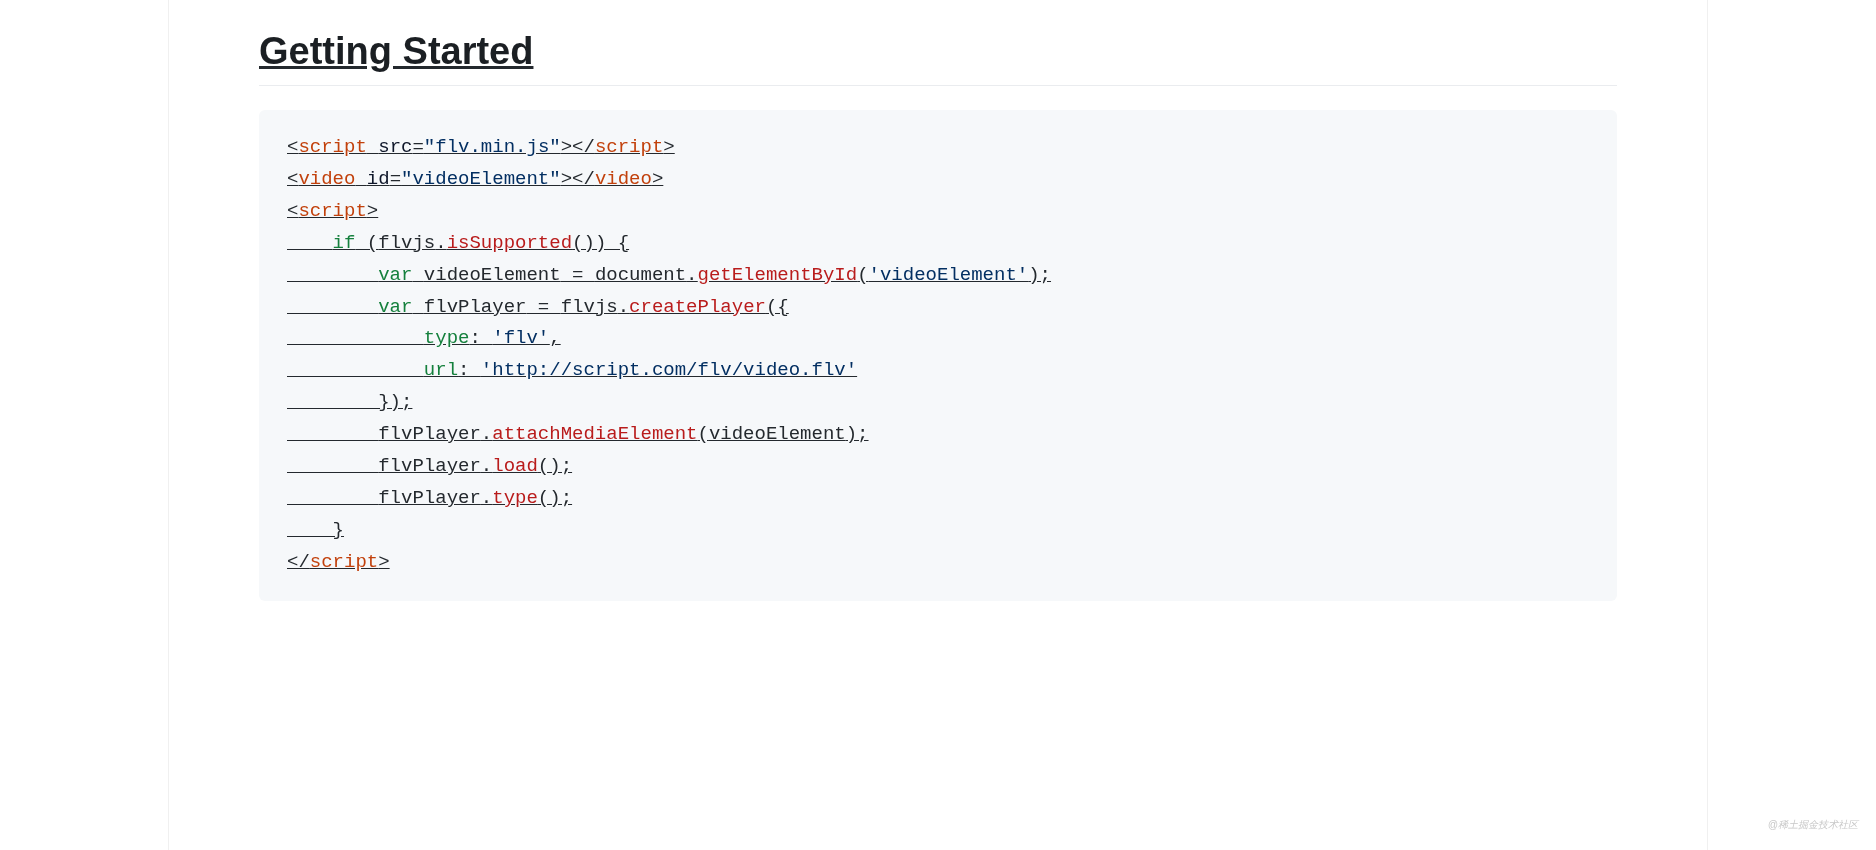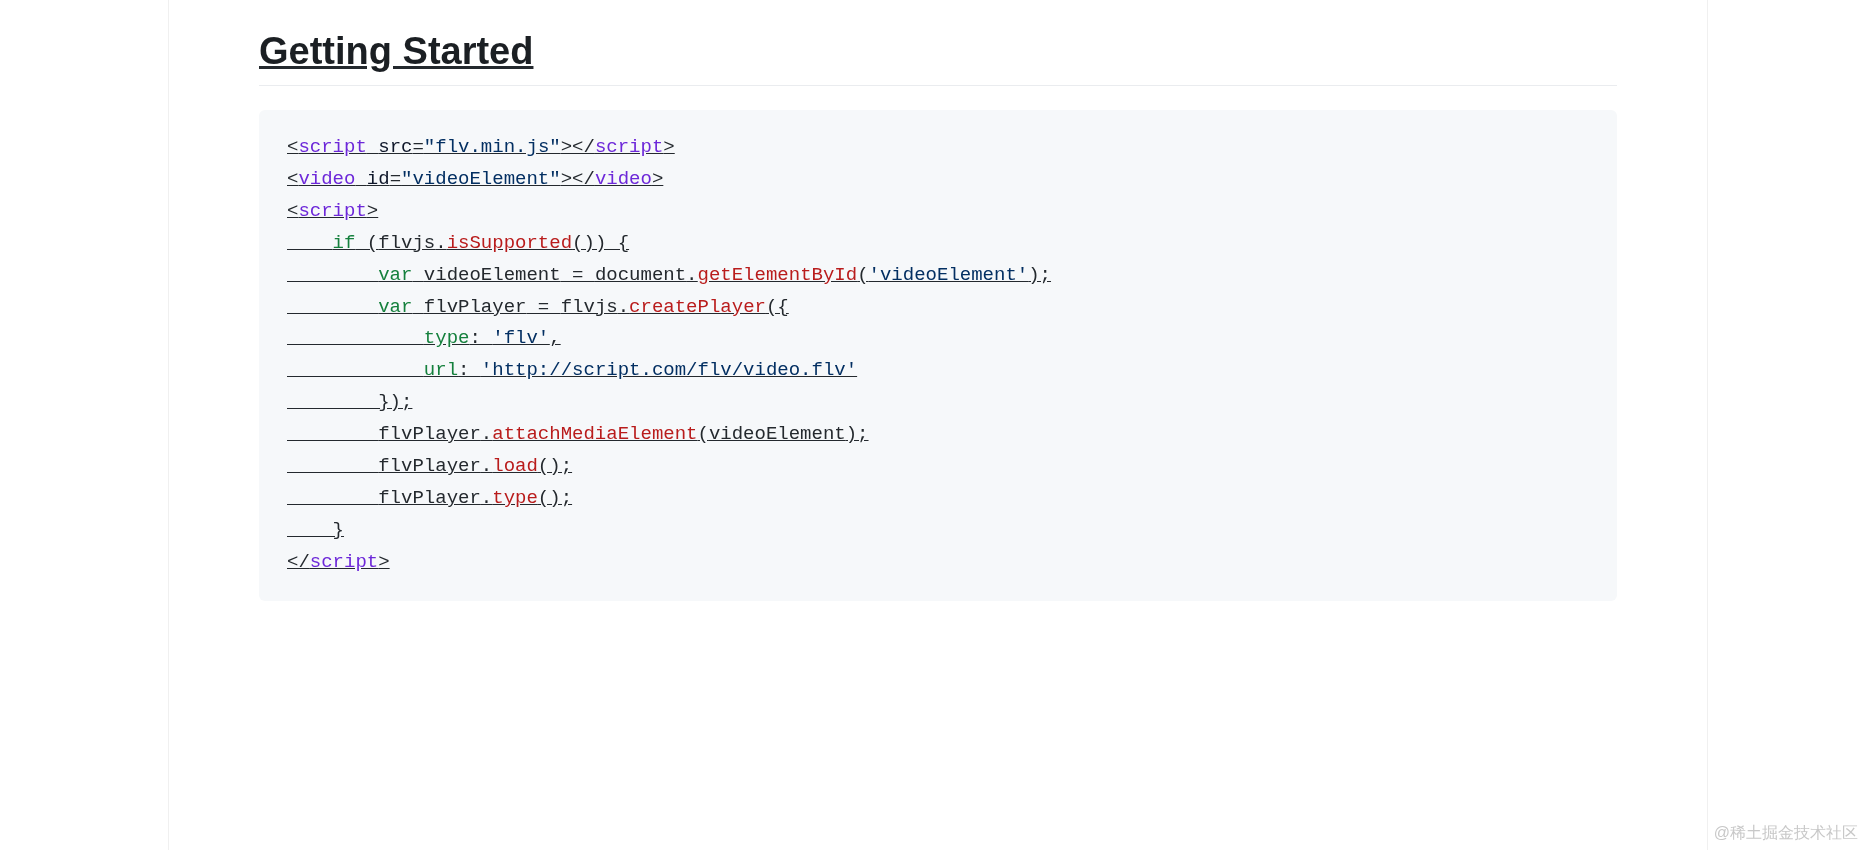--- a/index.html
+++ b/index.html
@@ -36,32 +36,33 @@
     padding: 22px 28px;
     margin-top: 24px;
     margin-bottom: 50px;
     font-family: SFMono-Regular, Consolas, "Liberation Mono", Menlo, monospace;
     font-size: 19px;
     line-height: 1.68;
     overflow-x: auto;
     white-space: pre;
     color: #24292e;
   }
-  .hl-tag    { color: #6d28d9; }
+  .hl-tag    { color: #c2410c; }
   .hl-attr   { color: #0f172a; }
   .hl-str    { color: #032f62; }
   .hl-kw     { color: #15803d; }
   .hl-call   { color: #b91c1c; }
   .hl-prop   { color: #15803d; }
   .watermark {
     position: fixed;
-    bottom: 6px;
+    bottom: 18px;
     right: 18px;
-    font-size: 16px;
+    font-size: 10px;
     color: #c8c8c8;
+    font-style: italic;
   }
 </style>
 </head>
 <body>
 
 <div class="page">
   <div class="content">
 
     <h2 class="section-heading">Getting Started</h2>
 

